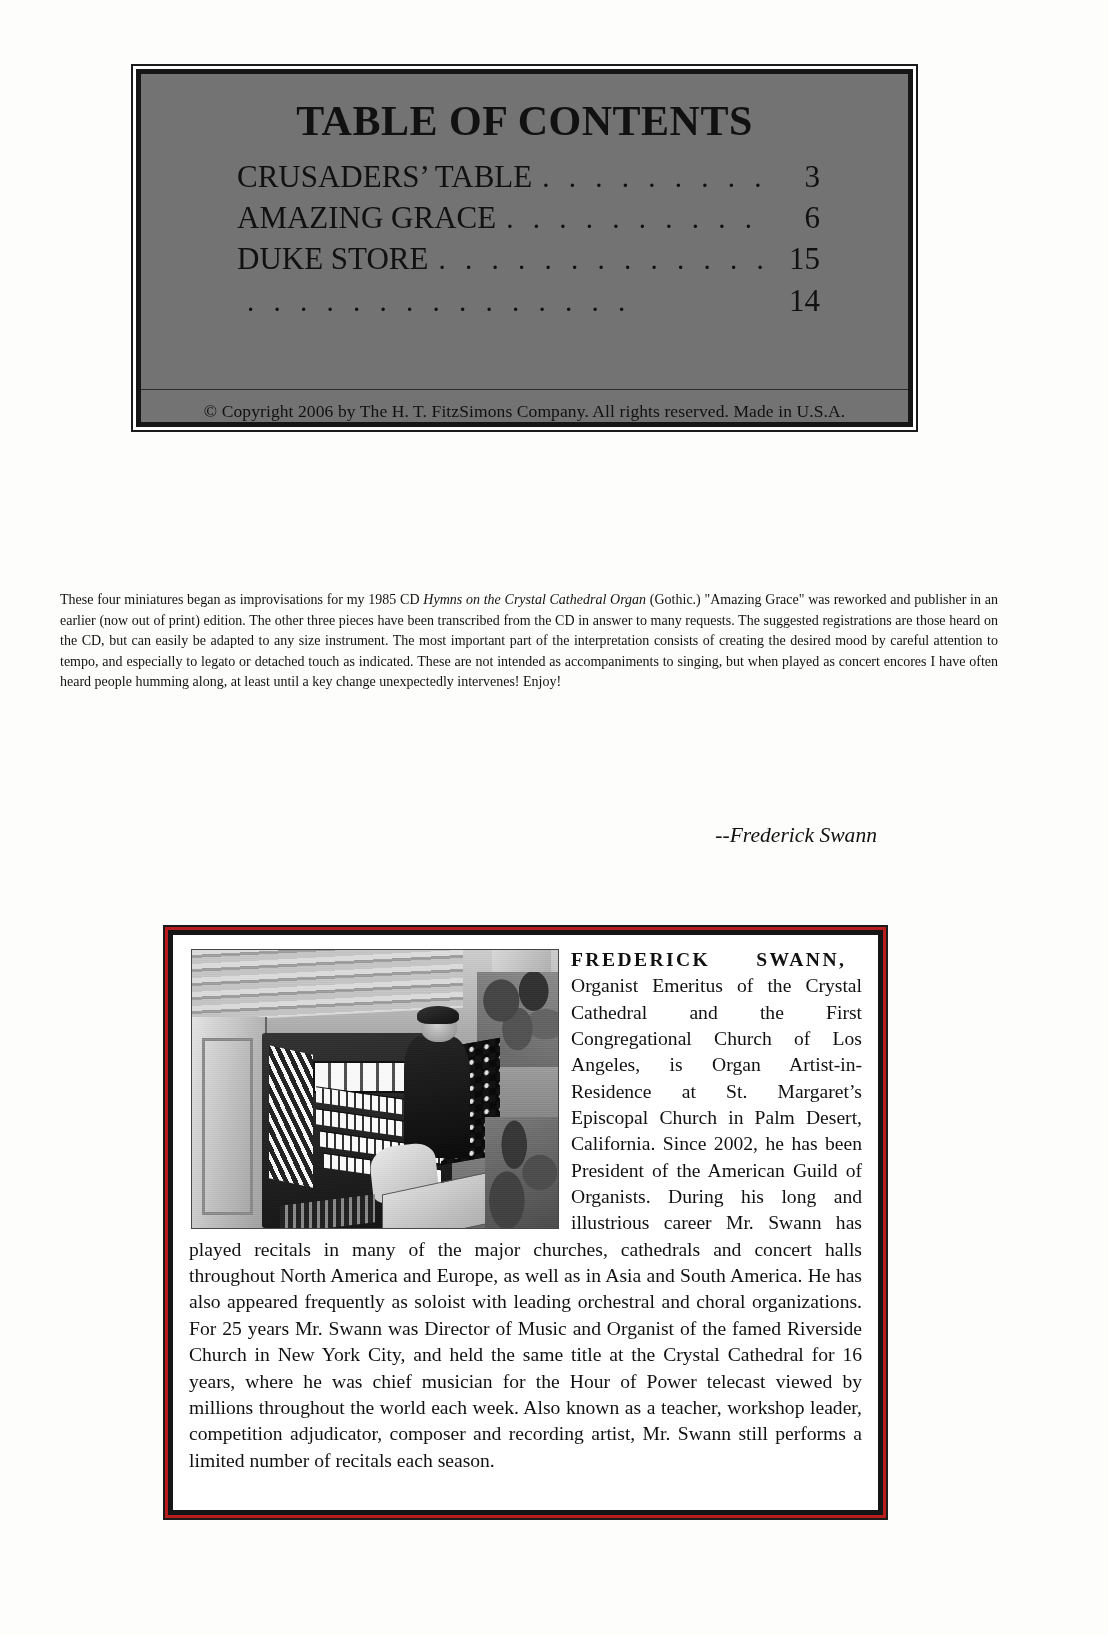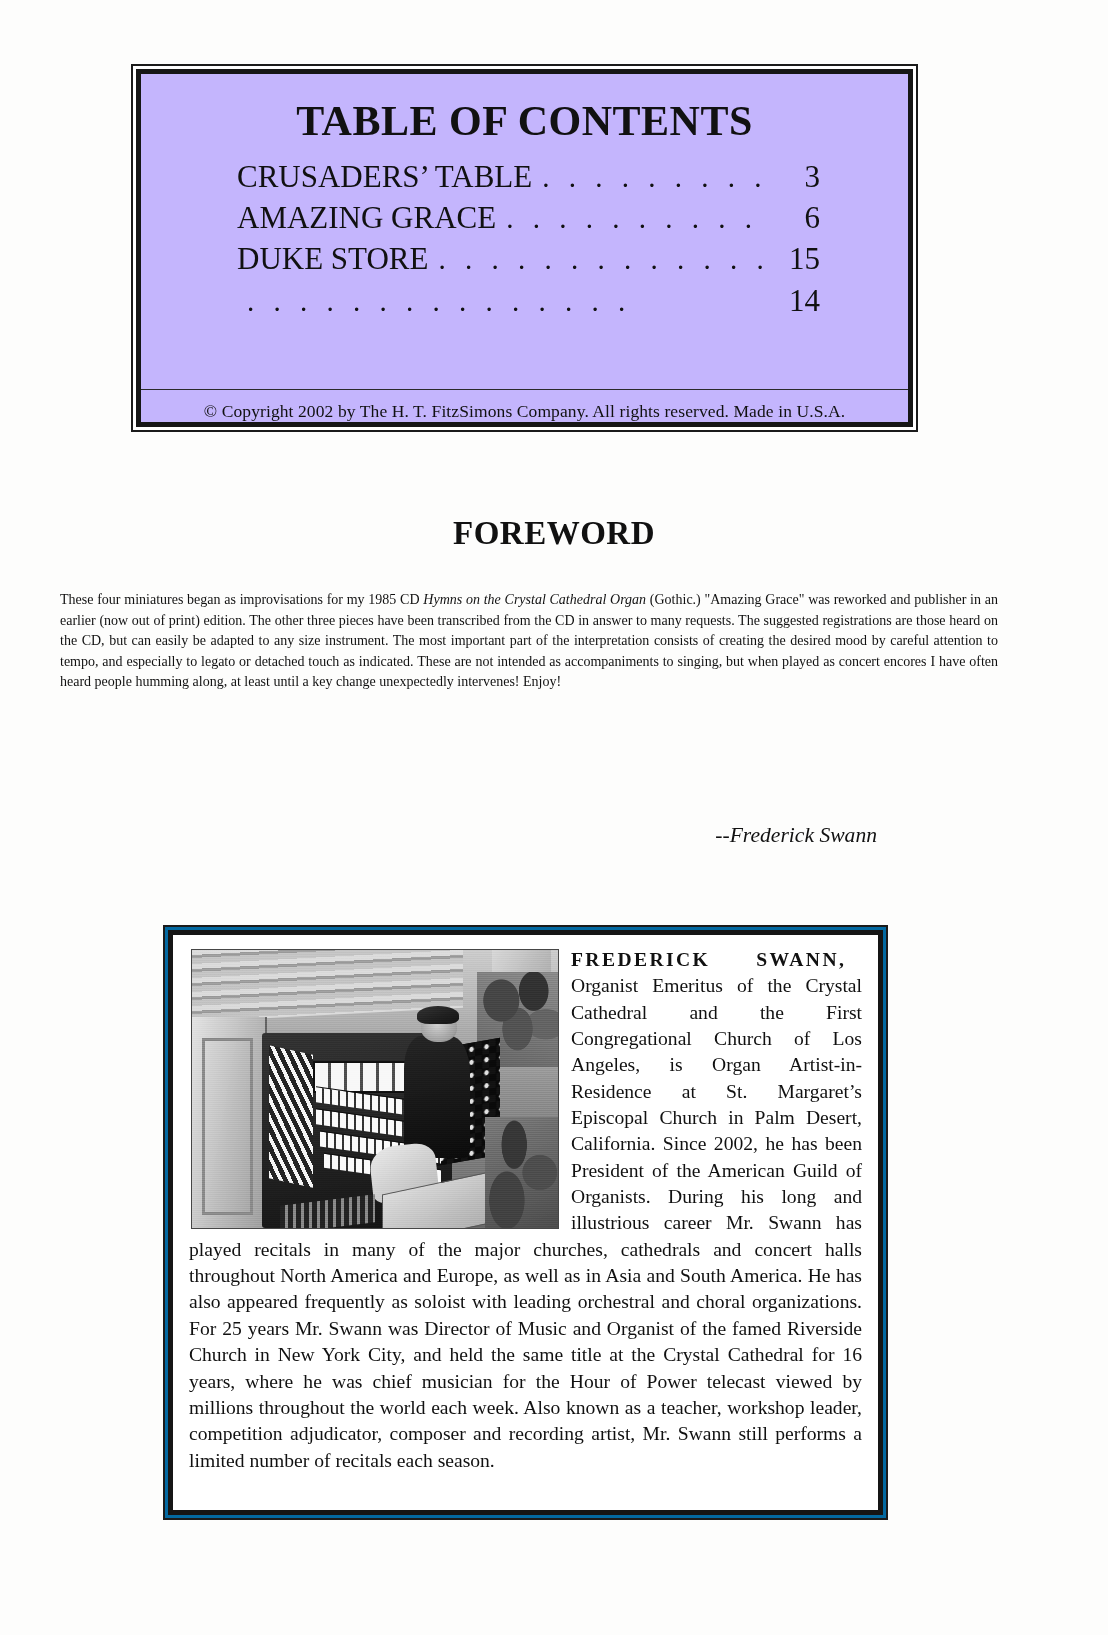--- a/index.html
+++ b/index.html
@@ -31,21 +31,21 @@
     border: 2px solid #1b1b1b;
     padding: 3px;
     background: #ffffff;
     box-sizing: border-box;
   }
   .toc-inner {
     width: 100%;
     height: 100%;
     border: 5px solid #161616;
     box-sizing: border-box;
-    background: #c4b5fd;
+    background: #737373;
     padding: 14px 26px 0 26px;
     display: flex;
     flex-direction: column;
   }
   .toc-title {
     text-align: center;
     font-weight: bold;
     font-size: 42px;
     letter-spacing: 0.5px;
     margin-top: 12px;
@@ -122,21 +122,21 @@
 
   
   .bio-box {
     position: absolute;
     left: 163px;
     top: 925px;
     width: 725px;
     height: 595px;
     border: 2px solid #1b1b1b;
     padding: 3px;
-    background: #0369a1;
+    background: #b91c1c;
     box-sizing: border-box;
   }
   .bio-inner {
     width: 100%;
     height: 100%;
     border: 5px solid #151515;
     box-sizing: border-box;
     background: #ffffff;
     padding: 12px 16px 10px 16px;
     overflow: hidden;
@@ -348,25 +348,24 @@
           <span class="t-page">15</span>
         </div>
 
         <div class="toc-row">
           <span class="t-dots">. . . . . . . . . . . . . . .</span>
           <span class="t-page">14</span>
         </div>
 
       </div>
 
-      <div class="toc-copyright">© Copyright 2002 by The H. T. FitzSimons Company.  All rights reserved. Made in U.S.A.</div>
+      <div class="toc-copyright">© Copyright 2006 by The H. T. FitzSimons Company.  All rights reserved. Made in U.S.A.</div>
     </div>
   </div>
 
-  <div class="foreword-title">FOREWORD</div>
 
   <div class="foreword-body">
     <span>These four miniatures began as improvisations for my 1985 CD </span><em>Hymns on the Crystal Cathedral Organ</em><span> (Gothic.)  "Amazing Grace" was reworked and publisher in an earlier (now out of print) edition.  The other three pieces have been transcribed from the CD in answer to many requests.  The suggested registrations are those heard on the CD, but can easily be adapted to any size instrument.  The most important part of the interpretation consists of creating the desired mood by careful attention to tempo, and especially to legato or detached touch as indicated.  These are not intended as accompaniments to singing, but when played as concert encores I have often heard people humming along, at least until a key change unexpectedly intervenes!  Enjoy!</span>
   </div>
 
   <div class="signature">--Frederick Swann</div>
 
   <div class="bio-box">
     <div class="bio-inner">
 

